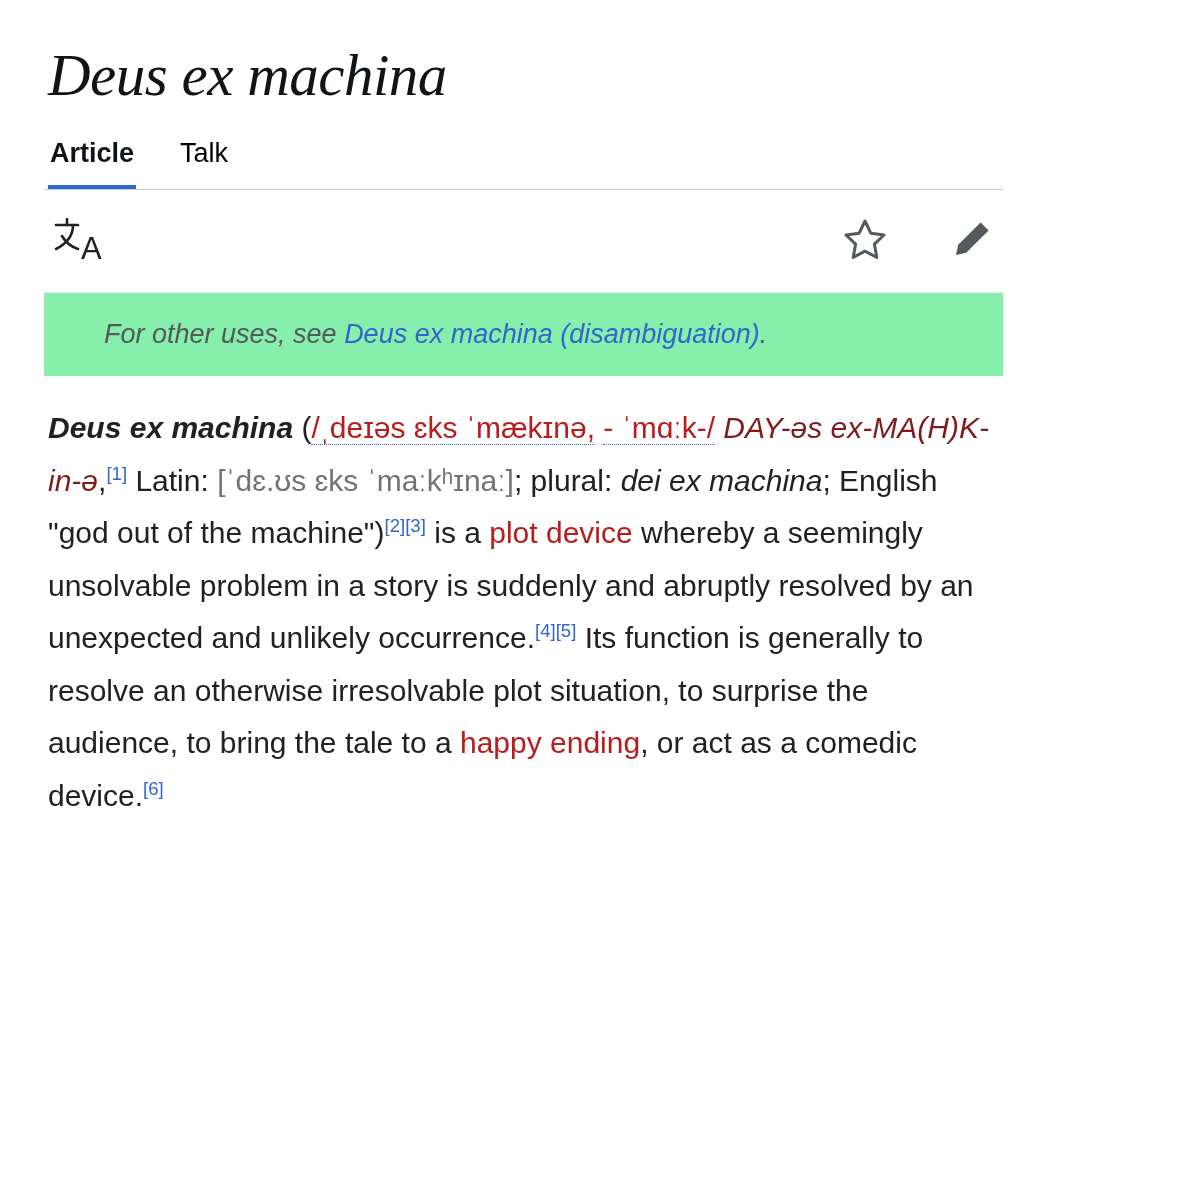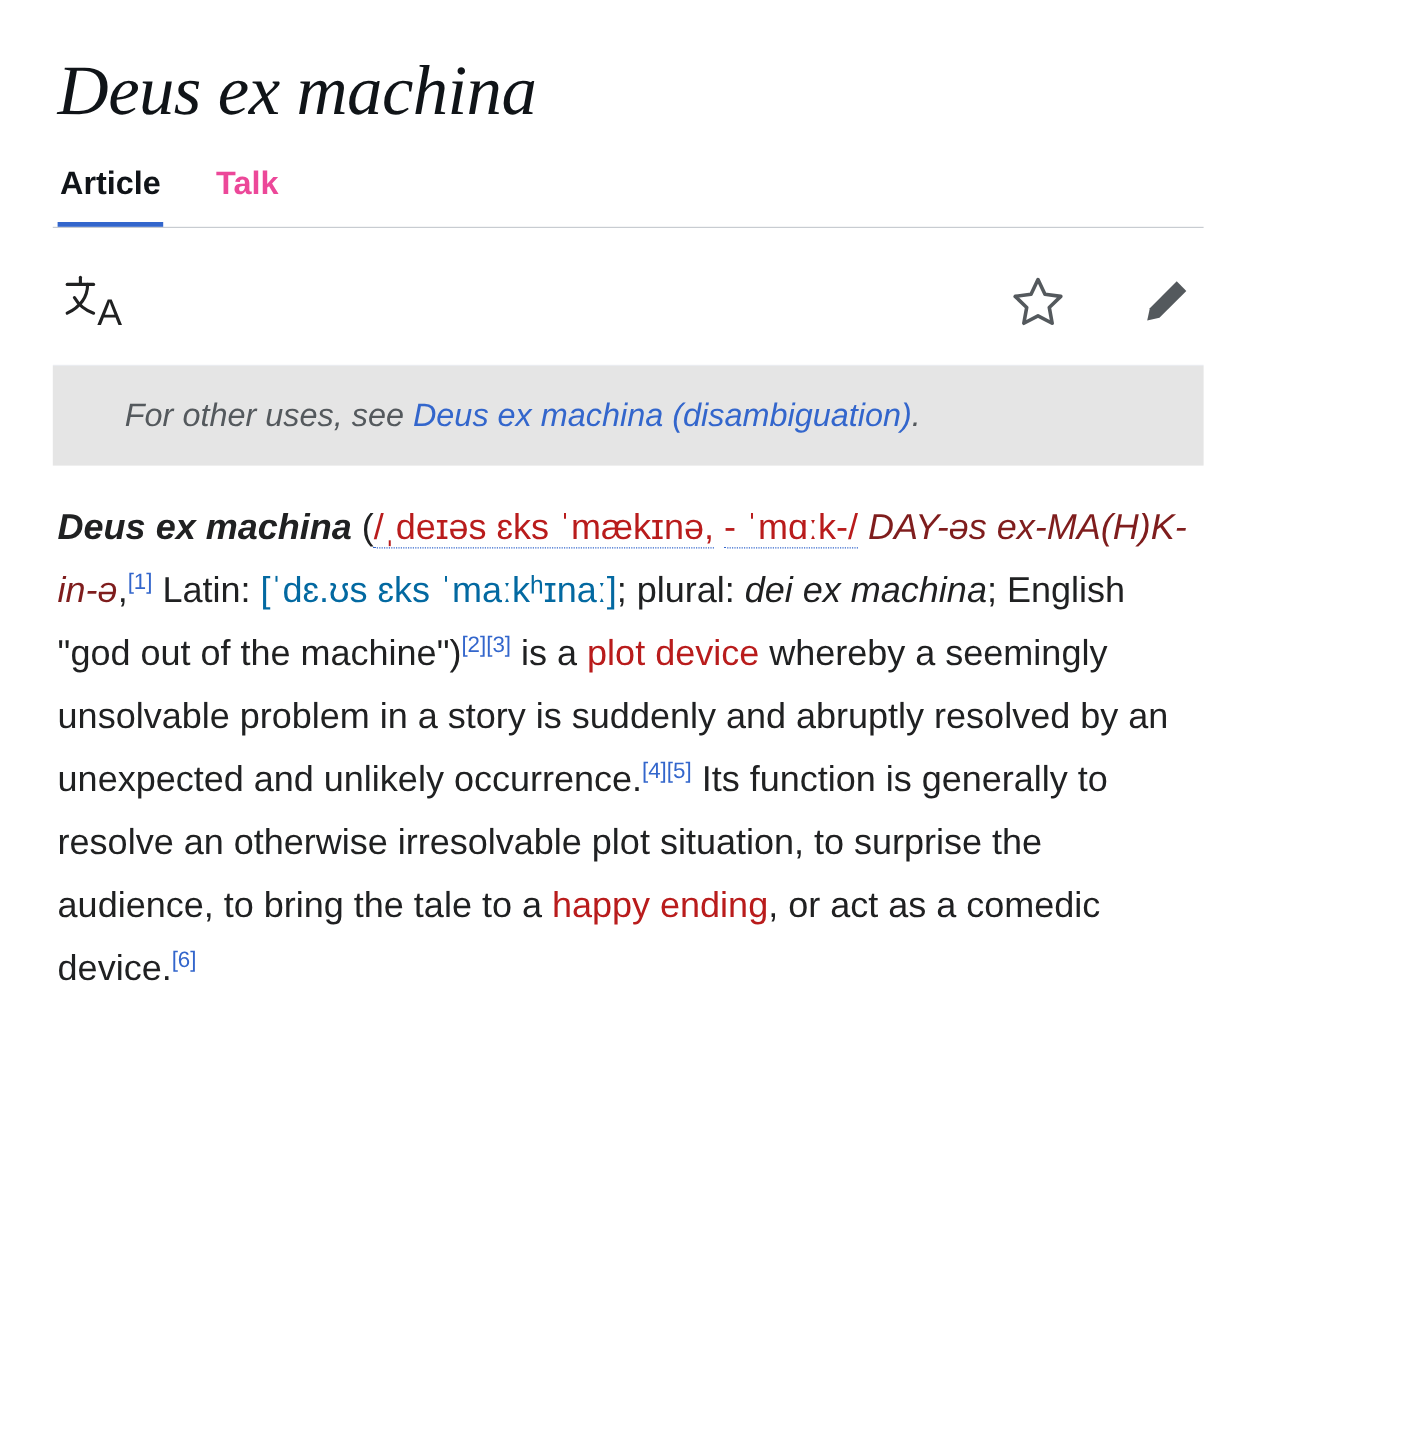--- a/index.html
+++ b/index.html
@@ -31,38 +31,38 @@
     color: #101418;
     margin: 14px 0 30px 4px;
   }
   
   .tabs {
     display: flex;
     align-items: flex-end;
     gap: 42px;
     border-bottom: 1px solid #c8ccd1;
     padding: 0 0 0 4px;
-    margin-bottom: 12px;
+    margin-bottom: 0;
   }
   .tab {
     font-size: 27px;
     font-weight: 700;
     color: #202122;
     padding: 0 2px 16px 2px;
     cursor: pointer;
     background: none;
     border: none;
     border-bottom: 4px solid transparent;
     font-family: "Liberation Sans", sans-serif;
   }
   .tab.active {
     border-bottom-color: #36c;
     color: #101418;
   }
-  .tab.inactive { font-weight: 700; color: #ec4899; }
+  .tab.inactive { font-weight: 400; color: #000000; }
   
   .toolbar {
     display: flex;
     align-items: center;
     justify-content: space-between;
     padding: 24px 8px 26px 8px;
     border-bottom: 1px solid #eaecf0;
   }
   .toolbar-left, .toolbar-right {
     display: flex;
@@ -74,21 +74,21 @@
     border: none;
     padding: 0;
     cursor: pointer;
     line-height: 0;
     display: inline-flex;
     align-items: center;
     justify-content: center;
   }
   
   .hatnote {
-    background: #e5e5e5;
+    background: #86efac;
     padding: 22px 22px 22px 60px;
     font-style: italic;
     font-size: 27px;
     color: #54595d;
     line-height: 1.45;
   }
   .hatnote a {
     color: #3366cc;
     text-decoration: none;
     font-style: italic;
@@ -108,21 +108,21 @@
     text-decoration: none;
     border-bottom: 1px dotted #3366cc;
   }
   .respell { color: #7f1d1d; font-style: italic; }
   sup.ref {
     font-size: 0.62em;
     vertical-align: super;
     line-height: 0;
   }
   sup.ref a { color: #3366cc; text-decoration: none; }
-  .latin-ipa { color: #0369a1; text-align: center; }
+  .latin-ipa { color: #737373; text-align: center; }
 </style>
 </head>
 <body>
 
 <div class="page">
 
   <h1 class="page-title">Deus ex machina</h1>
 
   <div class="tabs">
     <button class="tab active">Article</button>

